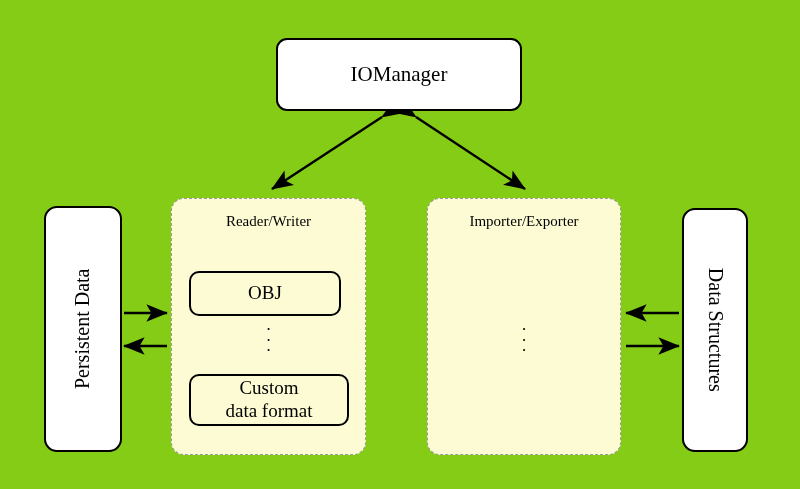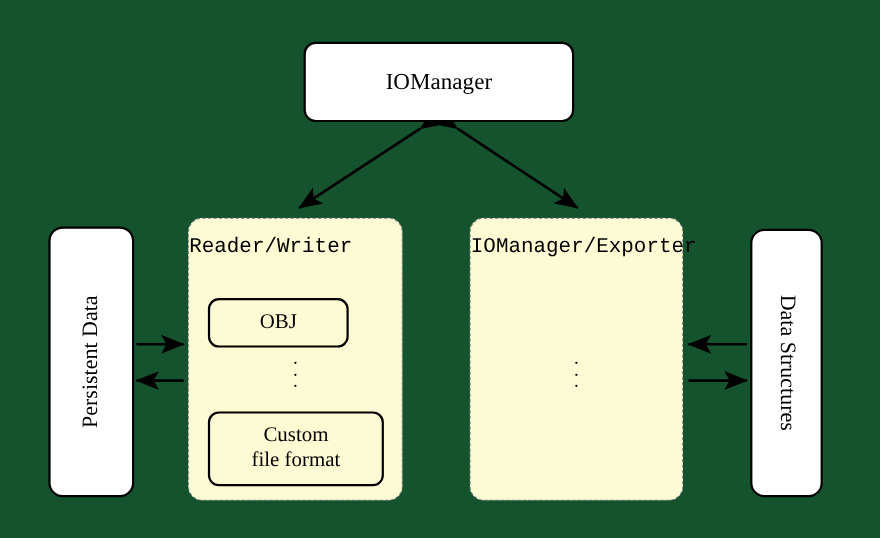--- a/index.html
+++ b/index.html
@@ -8,21 +8,21 @@
     background: #ffffff;
   }
   body {
     font-family: "Liberation Serif", "DejaVu Serif", serif;
     color: #000000;
   }
   #canvas {
     position: relative;
     width: 800px;
     height: 489px;
-    background: #14532d;
+    background: #84cc16;
     overflow: hidden;
   }
   .node {
     position: absolute;
     box-sizing: border-box;
     display: flex;
     align-items: center;
     justify-content: center;
     text-align: center;
     line-height: 1.18;
@@ -69,42 +69,41 @@
     border-radius: 13px;
   }
   .group-left  { left: 171px; top: 198px; width: 195px; height: 257px; }
   .group-right { left: 427px; top: 198px; width: 194px; height: 257px; }
 
   .group-title {
     position: absolute;
     left: 0;
     right: 0;
     top: 14px;
-    text-align: left;
-    font-size: 19px;
+    text-align: center;
+    font-size: 15px;
     color: #000000;
-    font-family: Liberation Mono, monospace;
   }
 
   
   .item-box {
     position: absolute;
     box-sizing: border-box;
     display: flex;
     align-items: center;
     justify-content: center;
     text-align: center;
     background: #fcfbd4;
     border: 2.6px solid #000000;
     border-radius: 10px;
     font-size: 19px;
     line-height: 1.2;
   }
-  .item-a { left: 17px; top: 72px;  width: 128px; height: 45px; }
-  .item-b { left: 17px; top: 175px; width: 160px; height: 68px; }
+  .item-a { left: 17px; top: 72px;  width: 152px; height: 45px; }
+  .item-b { left: 17px; top: 175px; width: 160px; height: 52px; }
 
   .ellipsis-dots {
     position: absolute;
     left: 0; right: 0;
     top: 126px;
     text-align: center;
     font-size: 17px;
     line-height: 0.62;
     letter-spacing: 0;
     color: #000000;
@@ -167,27 +166,27 @@
 
     <div class="ellipsis-dots">
       <span>·</span>
         <span>·</span>
         <span>·</span>
     </div>
 
     <div class="item-box item-b">
       <span>
         <span>Custom</span><br>
-        <span>file format</span>
+        <span>data format</span>
       </span>
     </div>
   </div>
 
   <div class="group-box group-right">
-    <div class="group-title">IOManager/Exporter</div>
+    <div class="group-title">Importer/Exporter</div>
 
 
     <div class="ellipsis-dots">
       <span>·</span>
         <span>·</span>
         <span>·</span>
     </div>
 
   </div>
 

